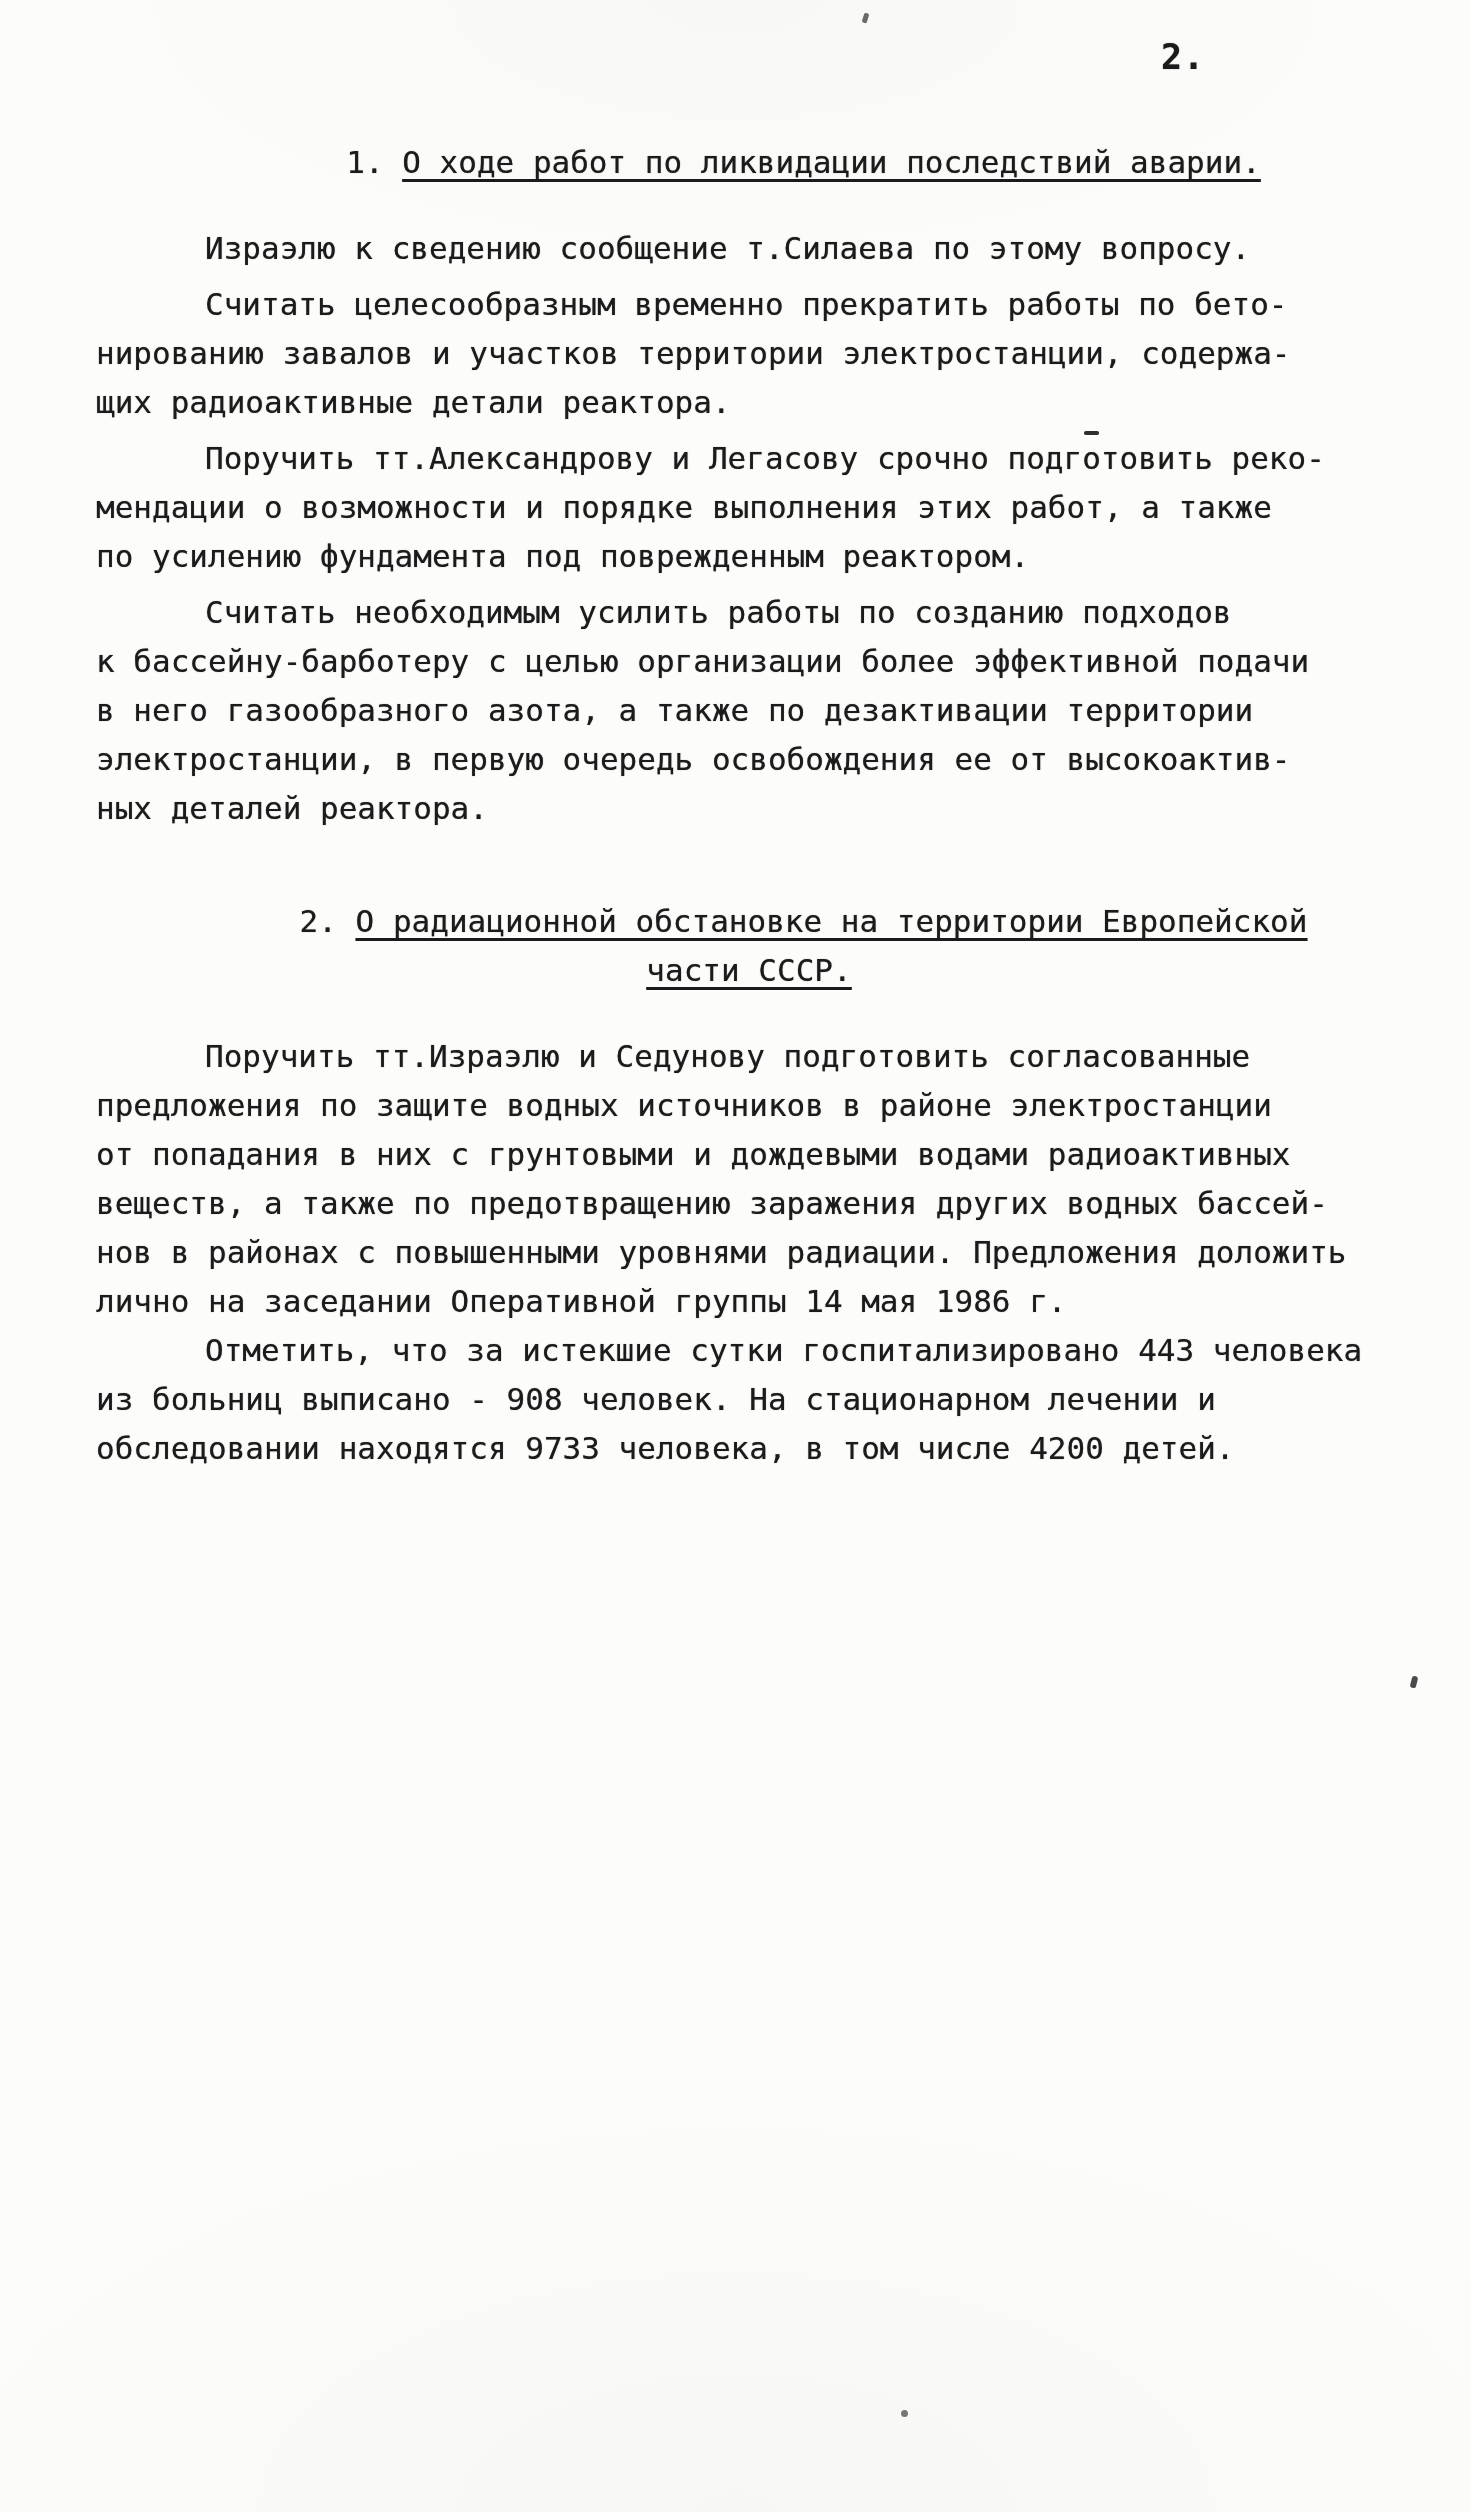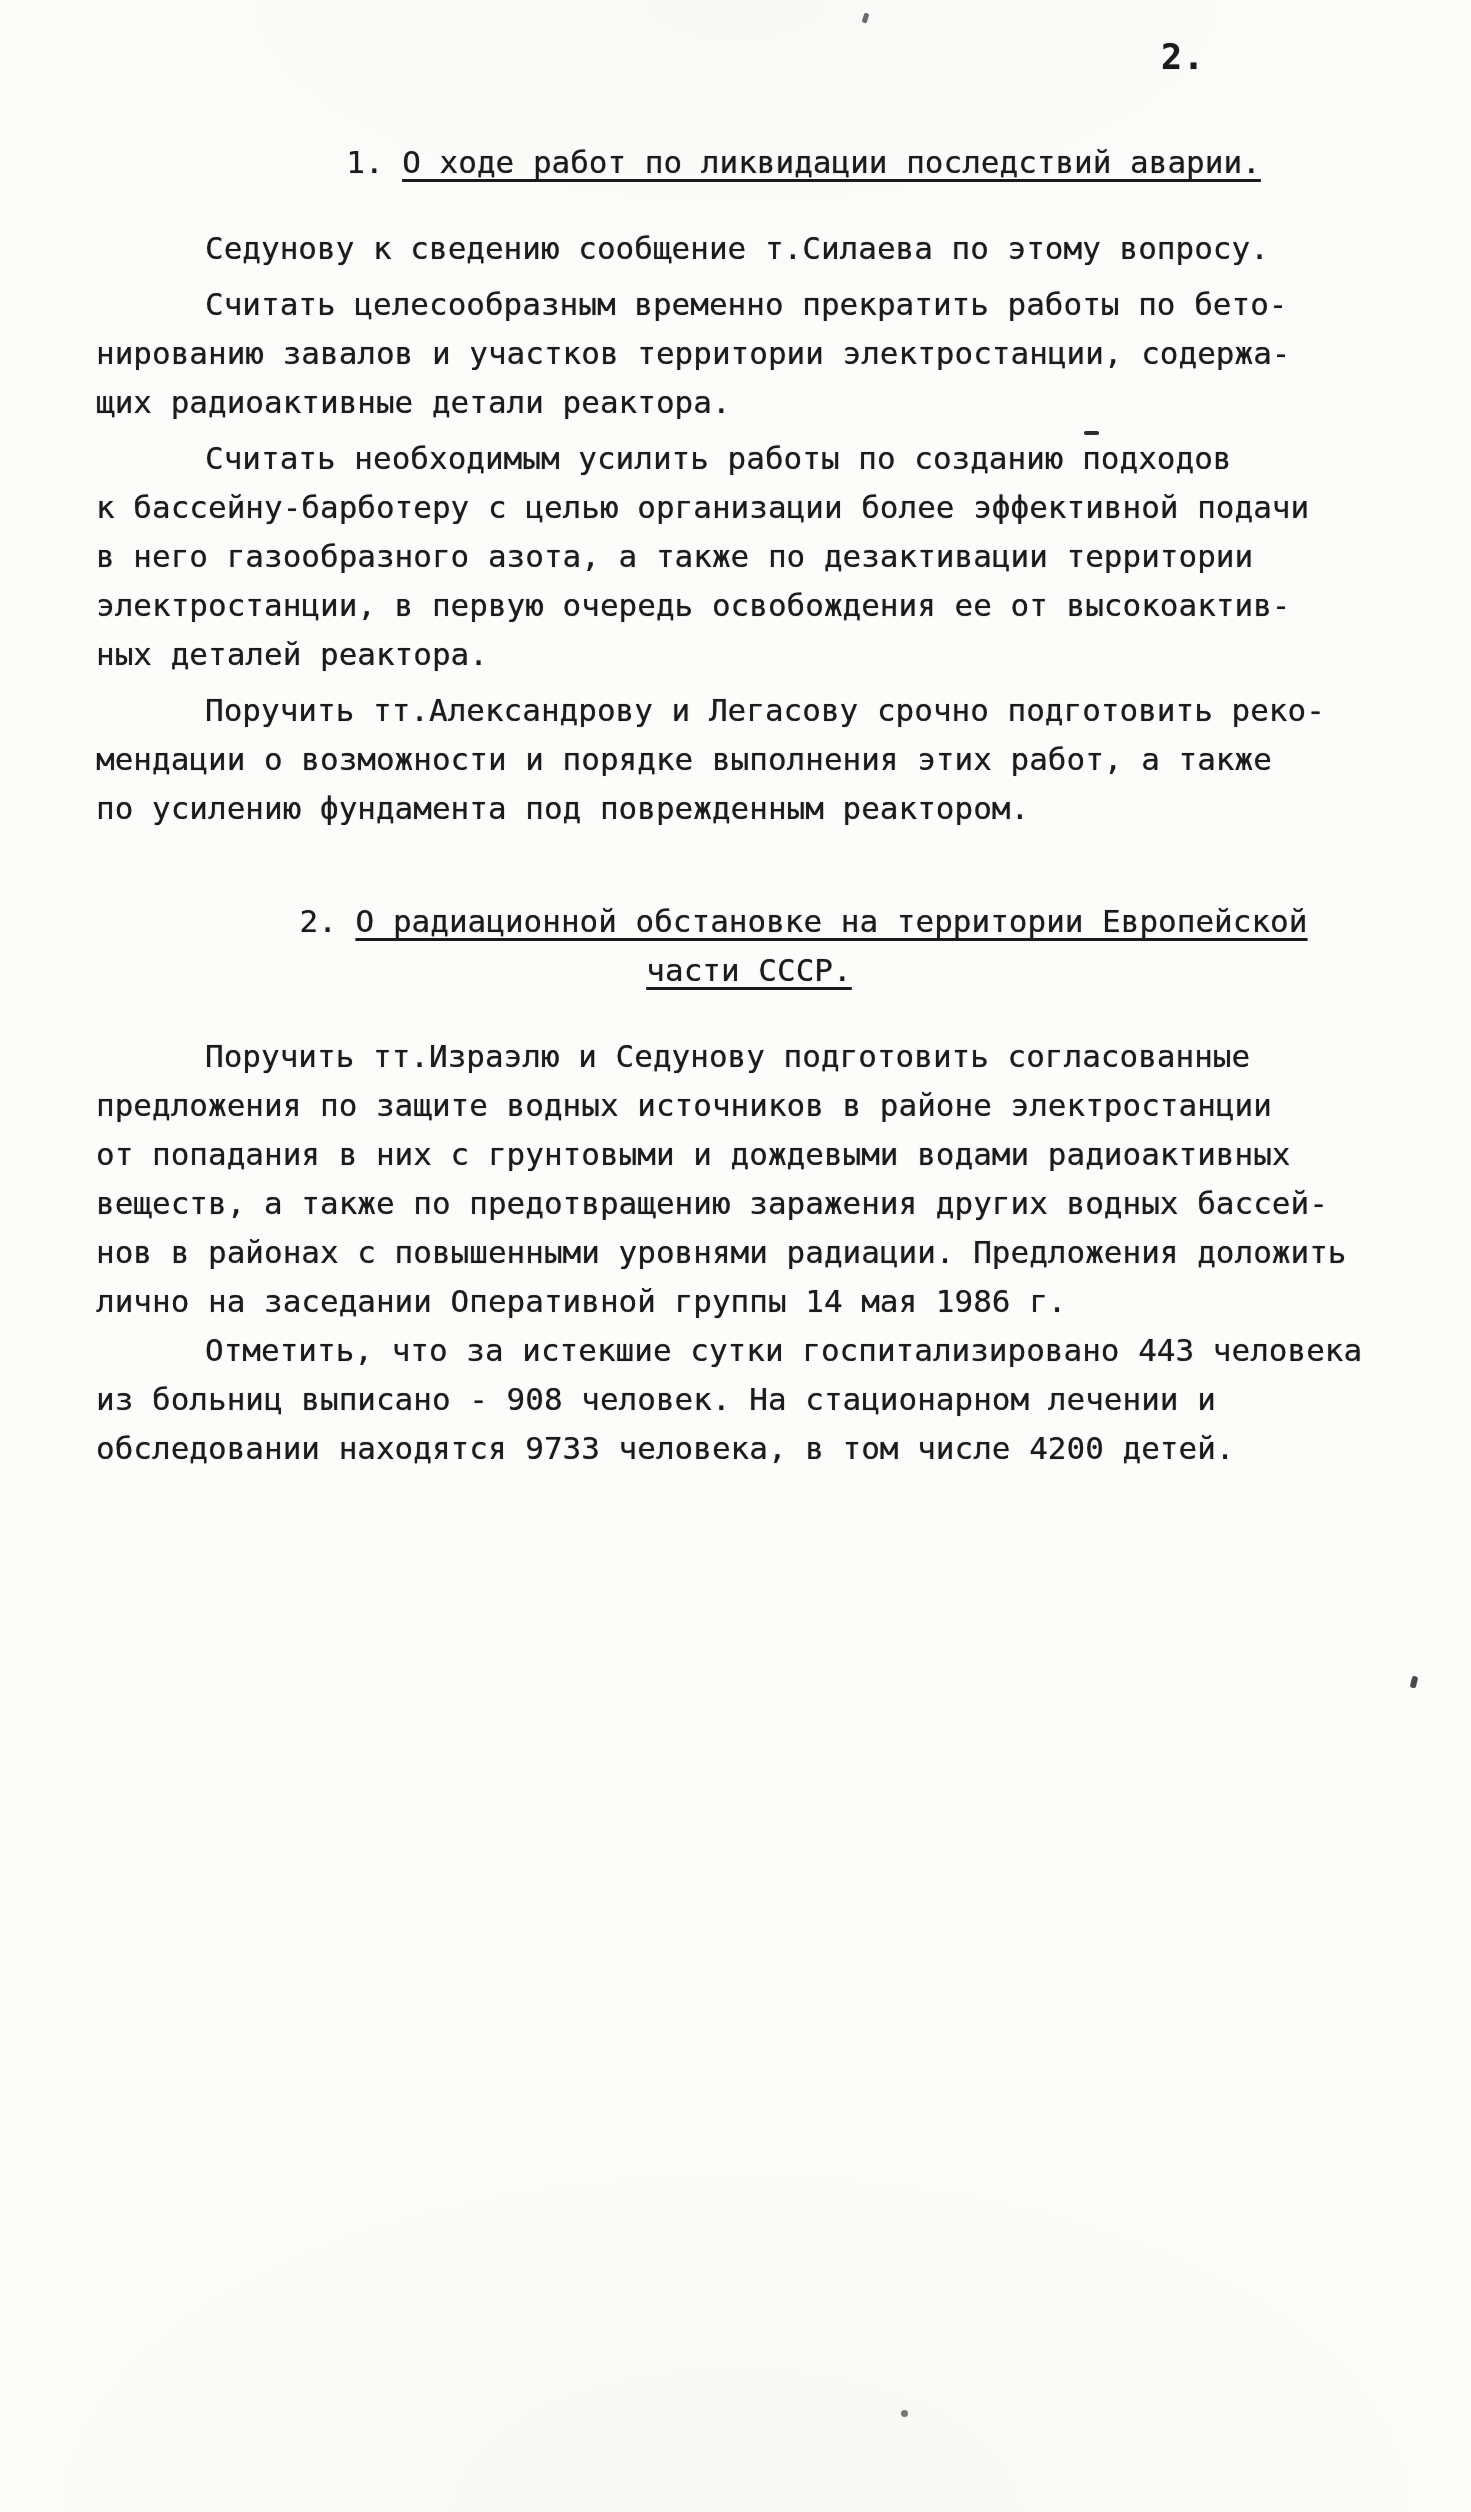--- a/index.html
+++ b/index.html
@@ -106,32 +106,32 @@
 <body>
 
 <div class="page">
 
   <div class="page-number">2.</div>
 
   <main class="content">
 
     <section>
       <h2 class="heading"><span class="num">1.</span> <span class="title">О ходе работ по ликвидации последствий аварии.</span></h2>
-      <p class="para">Седунову к сведению сообщение т.Силаева по этому вопросу.</p>
+      <p class="para">Израэлю к сведению сообщение т.Силаева по этому вопросу.</p>
       <p class="para">Считать целесообразным временно прекратить работы по бето-
 нированию завалов и участков территории электростанции, содержа-
 щих радиоактивные детали реактора.</p>
+      <p class="para">Поручить тт.Александрову и Легасову срочно подготовить реко-
+мендации о возможности и порядке выполнения этих работ, а также
+по усилению фундамента под поврежденным реактором.</p>
       <p class="para">Считать необходимым усилить работы по созданию подходов
 к бассейну-барботеру с целью организации более эффективной подачи
 в него газообразного азота, а также по дезактивации территории
 электростанции, в первую очередь освобождения ее от высокоактив-
 ных деталей реактора.</p>
-      <p class="para">Поручить тт.Александрову и Легасову срочно подготовить реко-
-мендации о возможности и порядке выполнения этих работ, а также
-по усилению фундамента под поврежденным реактором.</p>
     </section>
 
     <section>
       <h2 class="heading"><span class="num">2.</span> <span class="title">О радиационной обстановке на территории Европейской
 части СССР.</span></h2>
       <p class="para">Поручить тт.Израэлю и Седунову подготовить согласованные
 предложения по защите водных источников в районе электростанции
 от попадания в них с грунтовыми и дождевыми водами радиоактивных
 веществ, а также по предотвращению заражения других водных бассей-
 нов в районах с повышенными уровнями радиации. Предложения доложить

